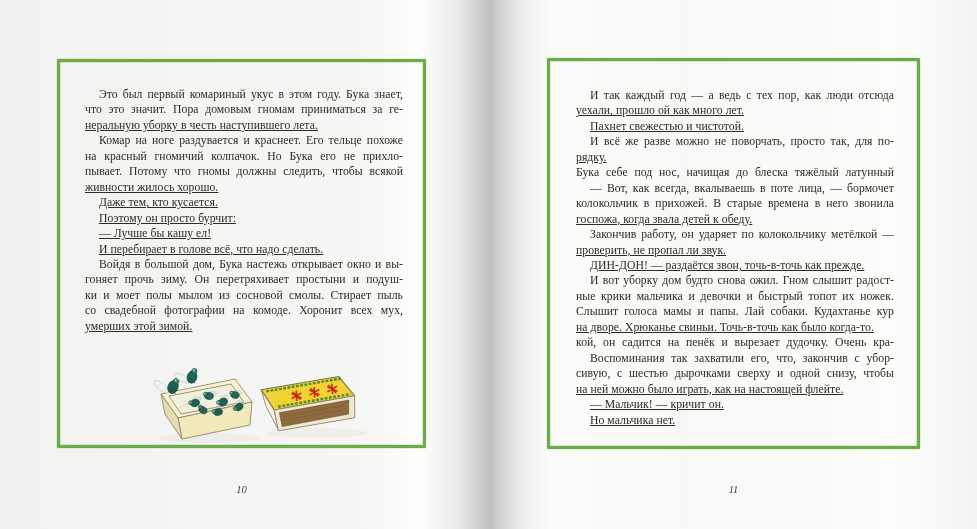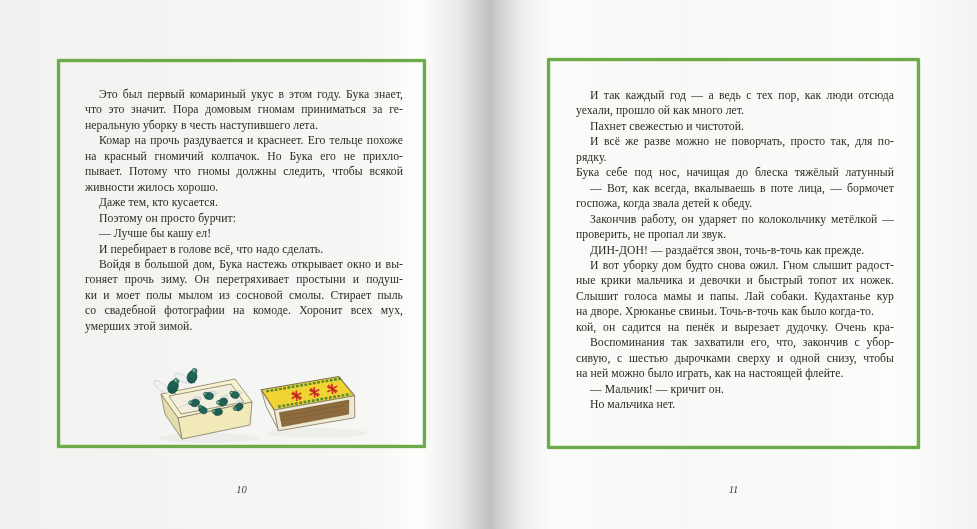--- a/index.html
+++ b/index.html
@@ -22,41 +22,41 @@
   .frame-left  { left: 57px;  top: 59px; width: 369px; height: 389px; }
   .frame-right { left: 547px; top: 58px; width: 373px; height: 391px; }
   .textblock {
     position: absolute; width: 318px;
     font-size: 11.7px; line-height: 15.45px; color: #2f2b26;
     letter-spacing: 0.05px;
   }
   .tb-left  { left: 85px;  top: 87px; }
   .tb-right { left: 576px; top: 88px; }
   .line { text-align: justify; text-align-last: justify; }
-  .line.end { text-align-last: left; }
+  .line.end { text-align-last: left; text-decoration: underline; }
   .line.first { text-indent: 14px; }
   .pagenum {
     position: absolute; top: 484px; text-align: center;
     font-style: italic; font-size: 10.5px; color: #3c3c3c;
   }
   .pn-left  { left: 57px;  width: 369px; }
   .pn-right { left: 547px; width: 373px; }
   .illustration { position: absolute; left: 147px; top: 354px; width: 220px; height: 93px; }
 </style>
 </head>
 <body>
 
 <div class="stage">
 
   <div class="page-frame frame-left"></div>
   <div class="textblock tb-left">
       <div class="line first">Это был первый комариный укус в этом году. Бука знает,</div>
       <div class="line">что это значит. Пора домовым гномам приниматься за ге-</div>
       <div class="line end">неральную уборку в честь наступившего лета.</div>
-      <div class="line first">Комар на прочь раздувается и краснеет. Его тельце похоже</div>
+      <div class="line first">Комар на ноге раздувается и краснеет. Его тельце похоже</div>
       <div class="line">на красный гномичий колпачок. Но Бука его не прихло-</div>
       <div class="line">пывает. Потому что гномы должны следить, чтобы всякой</div>
       <div class="line end">живности жилось хорошо.</div>
       <div class="line first end">Даже тем, кто кусается.</div>
       <div class="line first end">Поэтому он просто бурчит:</div>
       <div class="line first end">— Лучше бы кашу ел!</div>
       <div class="line first end">И перебирает в голове всё, что надо сделать.</div>
       <div class="line first">Войдя в большой дом, Бука настежь открывает окно и вы-</div>
       <div class="line">гоняет прочь зиму. Он перетряхивает простыни и подуш-</div>
       <div class="line">ки и моет полы мылом из сосновой смолы. Стирает пыль</div>
@@ -163,20 +163,21 @@
 
   <div class="page-frame frame-right"></div>
   <div class="textblock tb-right">
       <div class="line first">И так каждый год — а ведь с тех пор, как люди отсюда</div>
       <div class="line end">уехали, прошло ой как много лет.</div>
       <div class="line first end">Пахнет свежестью и чистотой.</div>
       <div class="line first">И всё же разве можно не поворчать, просто так, для по-</div>
       <div class="line end">рядку.</div>
       <div class="line">Бука себе под нос, начищая до блеска тяжёлый латунный</div>
       <div class="line first">— Вот, как всегда, вкалываешь в поте лица, — бормочет</div>
+      <div class="line">колокольчик в прихожей. В старые времена в него звонила</div>
       <div class="line end">госпожа, когда звала детей к обеду.</div>
       <div class="line first">Закончив работу, он ударяет по колокольчику метёлкой —</div>
       <div class="line end">проверить, не пропал ли звук.</div>
       <div class="line first end">ДИН-ДОН! — раздаётся звон, точь-в-точь как прежде.</div>
       <div class="line first">И вот уборку дом будто снова ожил. Гном слышит радост-</div>
       <div class="line">ные крики мальчика и девочки и быстрый топот их ножек.</div>
       <div class="line">Слышит голоса мамы и папы. Лай собаки. Кудахтанье кур</div>
       <div class="line end">на дворе. Хрюканье свиньи. Точь-в-точь как было когда-то.</div>
       <div class="line">кой, он садится на пенёк и вырезает дудочку. Очень кра-</div>
       <div class="line first">Воспоминания так захватили его, что, закончив с убор-</div>

